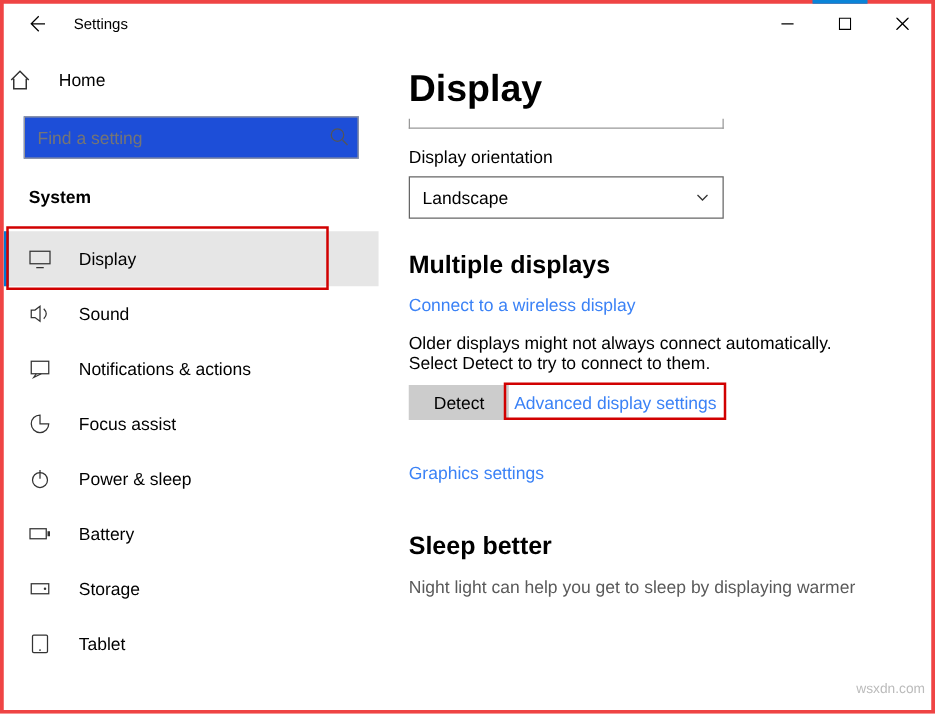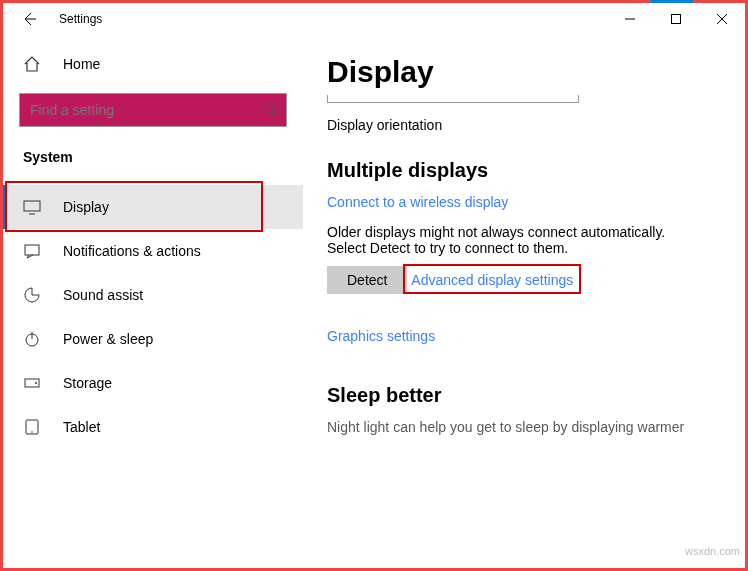--- a/index.html
+++ b/index.html
@@ -57,36 +57,36 @@
       overflow: hidden;
     }
     .sidebar {
       width: 300px;
       padding: 10px 0 0 0;
       overflow-y: auto;
     }
     .home-row {
       display: flex; align-items: center;
       height: 38px;
-      padding-left: 20px;
+      padding-left: 4px;
       cursor: pointer;
     }
     .home-row .icon { width: 20px; text-align: center; }
     .home-row .lbl { margin-left: 20px; }
     .search-wrap {
       margin: 10px 16px 12px 16px;
       position: relative;
     }
     .search-wrap input {
       width: 100%;
       height: 34px;
       border: 1px solid #999;
       padding: 0 34px 0 10px;
       font-size: 14px;
-      background: #be185d;
+      background: #1d4ed8;
       outline: none;
     }
     .search-wrap .sicon {
       position: absolute; right: 8px; top: 8px;
       font-size: 14px; color: #555;
     }
     .category {
       font-weight: 600;
       padding: 10px 0 10px 20px;
       font-size: 14px;
@@ -248,42 +248,60 @@
                 <rect x="1" y="3" width="16" height="10" stroke="#333" fill="none"></rect>
                 <path d="M6 16 H12" stroke="#333"></path>
               </svg>
           </span>
           <span class="lbl">Display</span>
           <span class="highlight-red-nav" style="left:4px; top:-2px; width:254px; height:47px;"></span>
         </div>
         <div class="nav-item">
           <span class="icon">
             <svg width="18" height="18" viewBox="0 0 18 18">
+                <path d="M2 6 H5 L9 3 V15 L5 12 H2 Z" stroke="#333" fill="none"></path>
+                <path d="M12 5 Q16 9 12 13" stroke="#333" fill="none"></path>
+              </svg>
+          </span>
+          <span class="lbl">Sound</span>
+        </div>
+        <div class="nav-item">
+          <span class="icon">
+            <svg width="18" height="18" viewBox="0 0 18 18">
                 <rect x="2" y="3" width="14" height="10" stroke="#333" fill="none"></rect>
                 <path d="M6 13 L4 16 L10 13" stroke="#333" fill="none"></path>
               </svg>
           </span>
           <span class="lbl">Notifications &amp; actions</span>
         </div>
         <div class="nav-item">
           <span class="icon">
             <svg width="18" height="18" viewBox="0 0 18 18">
                 <path d="M9 2 A7 7 0 1 0 16 9 L9 9 Z" stroke="#333" fill="none"></path>
               </svg>
           </span>
-          <span class="lbl">Sound assist</span>
+          <span class="lbl">Focus assist</span>
         </div>
         <div class="nav-item">
           <span class="icon">
             <svg width="18" height="18" viewBox="0 0 18 18">
                 <circle cx="9" cy="10" r="6" stroke="#333" fill="none"></circle>
                 <path d="M9 2 V9" stroke="#333"></path>
               </svg>
           </span>
           <span class="lbl">Power &amp; sleep</span>
+        </div>
+        <div class="nav-item">
+          <span class="icon">
+            <svg width="18" height="18" viewBox="0 0 18 18">
+                <rect x="1" y="5" width="13" height="8" stroke="#333" fill="none"></rect>
+                <rect x="15" y="7" width="2" height="4" fill="#333"></rect>
+              </svg>
+          </span>
+          <span class="lbl">Battery</span>
         </div>
         <div class="nav-item">
           <span class="icon">
             <svg width="18" height="18" viewBox="0 0 18 18">
                 <rect x="2" y="5" width="14" height="8" stroke="#333" fill="none"></rect>
                 <circle cx="13" cy="9" r="1" fill="#333"></circle>
               </svg>
           </span>
           <span class="lbl">Storage</span>
         </div>
@@ -297,20 +315,28 @@
           <span class="lbl">Tablet</span>
         </div>
       </div>
     </div>
 
     <div class="content">
       <h1 class="page-title">Display</h1>
       <div class="underline-box"></div>
 
       <div class="field-label">Display orientation</div>
+      <div class="select">
+        <span>Landscape</span>
+        <span>
+          <svg width="12" height="12" viewBox="0 0 12 12">
+              <path d="M2 4 L6 8 L10 4" stroke="#333" fill="none"></path>
+            </svg>
+        </span>
+      </div>
 
       <div class="section-h">Multiple displays</div>
       <span class="link">Connect to a wireless display</span>
       <div class="para">Older displays might not always connect automatically. Select Detect to try to connect to them.</div>
       <button class="btn">Detect</button>
 
       <div class="hl-red-link">
         <span class="link" style="margin-bottom:0;">Advanced display settings</span>
         <span class="box"></span>
       </div>

